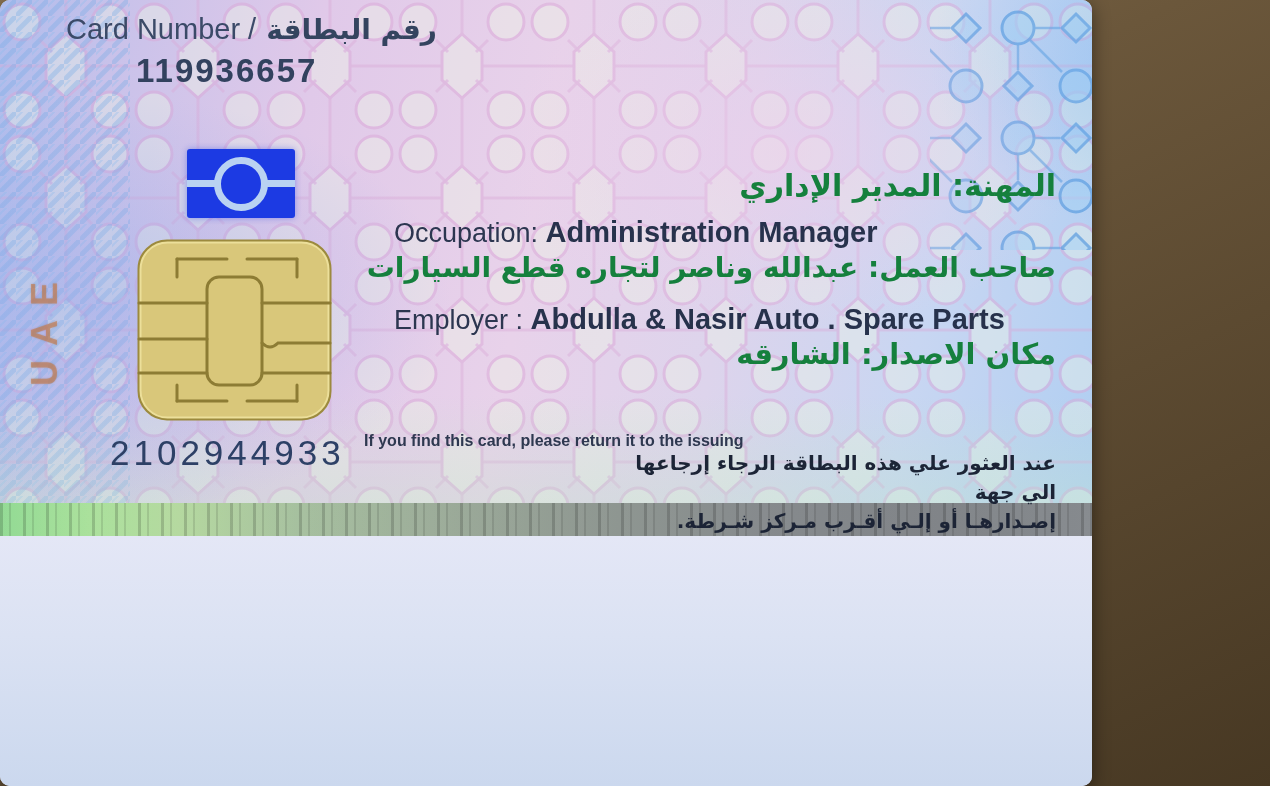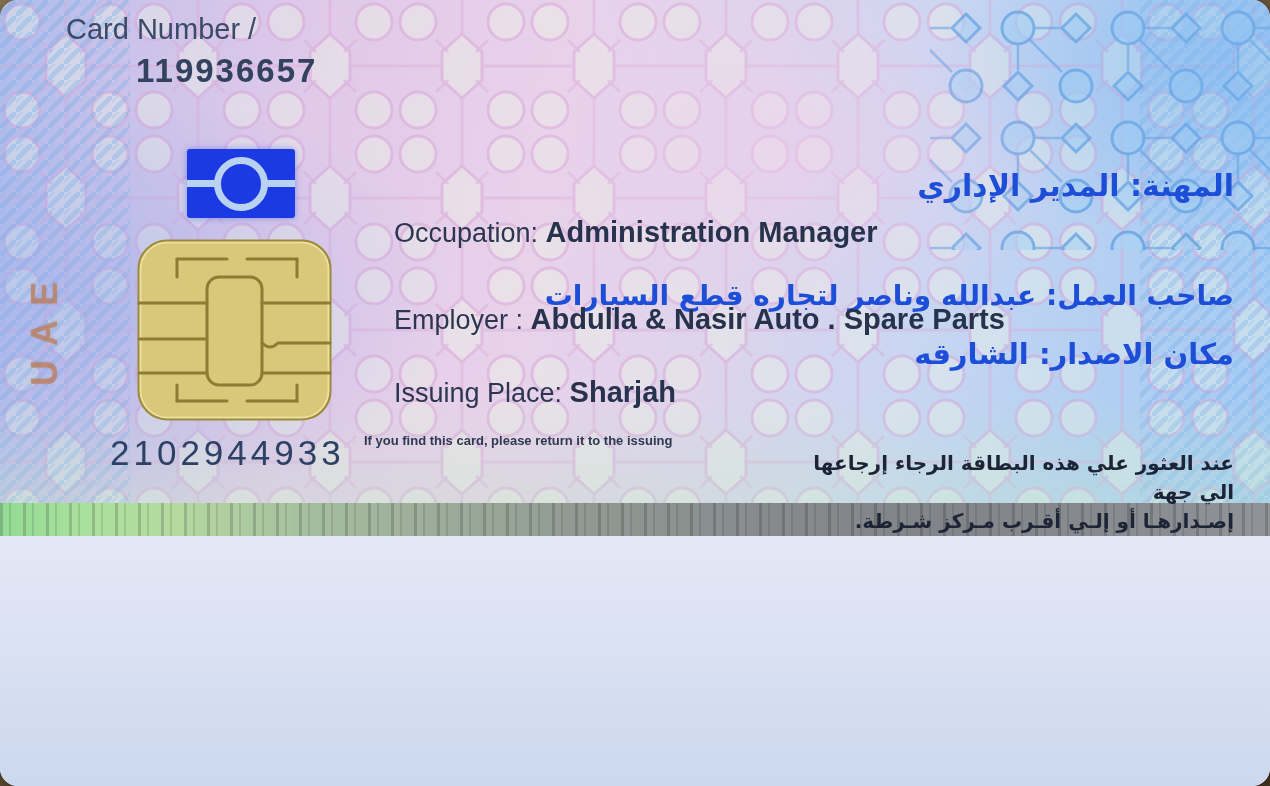--- a/index.html
+++ b/index.html
@@ -2,21 +2,21 @@
 <html><head>
 <meta charset="utf-8">
 <style>
   html,body{margin:0;padding:0;}
   body{
     width:1270px;height:786px;overflow:hidden;
     background:linear-gradient(155deg,#8a7352 0%,#6b573b 40%,#473823 100%);
     font-family:"Liberation Sans",sans-serif;
   }
   .card{
-    position:relative;width:1270px;height:786px;border-radius:18px;overflow:hidden;
+    position:relative;width:1092px;height:786px;border-radius:10px;overflow:hidden;
     box-shadow:0 4px 18px rgba(0,0,0,.45);
     background:#dfe3f4;
   }
   
   .card-top{
     position:absolute;left:0;top:0;width:1270px;height:507px;
     background:linear-gradient(100deg,
       #aebcec 0%, #c9c2ea 9%, #e0c9e9 24%, #e8d2ea 42%,
       #ddd4ec 57%, #c8d6f2 72%, #b2cff2 86%, #a5cbf4 100%);
   }
@@ -77,34 +77,34 @@
   
   .uae-side{
     position:absolute;left:24px;top:268px;
     writing-mode:vertical-rl;transform:rotate(180deg);
     font-size:36px;font-weight:700;letter-spacing:14px;
     color:rgba(195,126,82,.62);text-shadow:0 0 2px rgba(150,90,50,.35);
   }
   
   .ar-line{
     position:absolute;right:36px;direction:rtl;text-align:left;
-    font-family:"DejaVu Sans",sans-serif;font-weight:700;color:#1d4ed8;
+    font-family:"DejaVu Sans",sans-serif;font-weight:700;color:#15803d;
   }
   .f-occ-ar{top:168px;font-size:30px;}
-  .f-emp-ar{top:251px;font-size:28px;margin-top:28px;}
+  .f-emp-ar{top:251px;font-size:28px;}
   .f-iss-ar{top:337px;font-size:29px;}
   .en-line{position:absolute;left:364px;color:#2c3650;font-size:27px;white-space:nowrap;margin-left:30px;}
   .en-line .val{font-size:29px;font-weight:600;color:#27324c;}
   .f-occ-en{top:216px;}
   .f-emp-en{top:303px;}
   .f-iss-en{top:376px;}
   
   .notice-en{
     position:absolute;left:364px;top:429px;width:440px;
-    font-size:13px;font-weight:600;line-height:24px;color:#2e3850;
+    font-size:16px;font-weight:600;line-height:24px;color:#2e3850;
   }
   .notice-ar{
     position:absolute;right:36px;top:423px;width:450px;direction:rtl;text-align:right;
     font-family:"DejaVu Sans",sans-serif;font-size:20px;font-weight:700;line-height:29px;color:#1c2436;margin-top:26px;
   }
 </style>
 </head>
 <body>
 
 <div class="card">
@@ -162,20 +162,21 @@
   </div>
 
   <div class="mrz-zone">
     
     
     
   </div>
 
   <div class="card-number-line">
     <span>Card Number /</span>
+    <span class="ar" dir="rtl">رقم البطاقة</span>
   </div>
   <div class="card-number-value">119936657</div>
 
   <div class="contactless">
     <div class="bar"></div>
     <div class="ring"></div>
   </div>
 
   <svg class="chip" viewBox="0 0 195 182">
     <rect x="2" y="2" width="191" height="178" rx="28" fill="#d9c77a" stroke="#9c8a3e" stroke-width="3"></rect>
@@ -208,24 +209,20 @@
     <span class="val">Administration Manager</span>
   </div>
 
   <div class="ar-line f-emp-ar">صاحب العمل: عبدالله وناصر لتجاره قطع السيارات</div>
   <div class="en-line f-emp-en">
     <span>Employer :</span>
     <span class="val">Abdulla &amp; Nasir Auto . Spare Parts</span>
   </div>
 
   <div class="ar-line f-iss-ar">مكان الاصدار: الشارقه</div>
-  <div class="en-line f-iss-en">
-    <span>Issuing Place:</span>
-    <span class="val">Sharjah</span>
-  </div>
 
   <div class="notice-en">
     <div>If you find this card, please return it to the issuing</div>
   </div>
   <div class="notice-ar">
     <div>عند العثور علي هذه البطاقة الرجاء إرجاعها الي جهة</div>
     <div>إصـدارهـا أو إلـي أقـرب مـركز شـرطة.</div>
   </div>
 
 </div>

